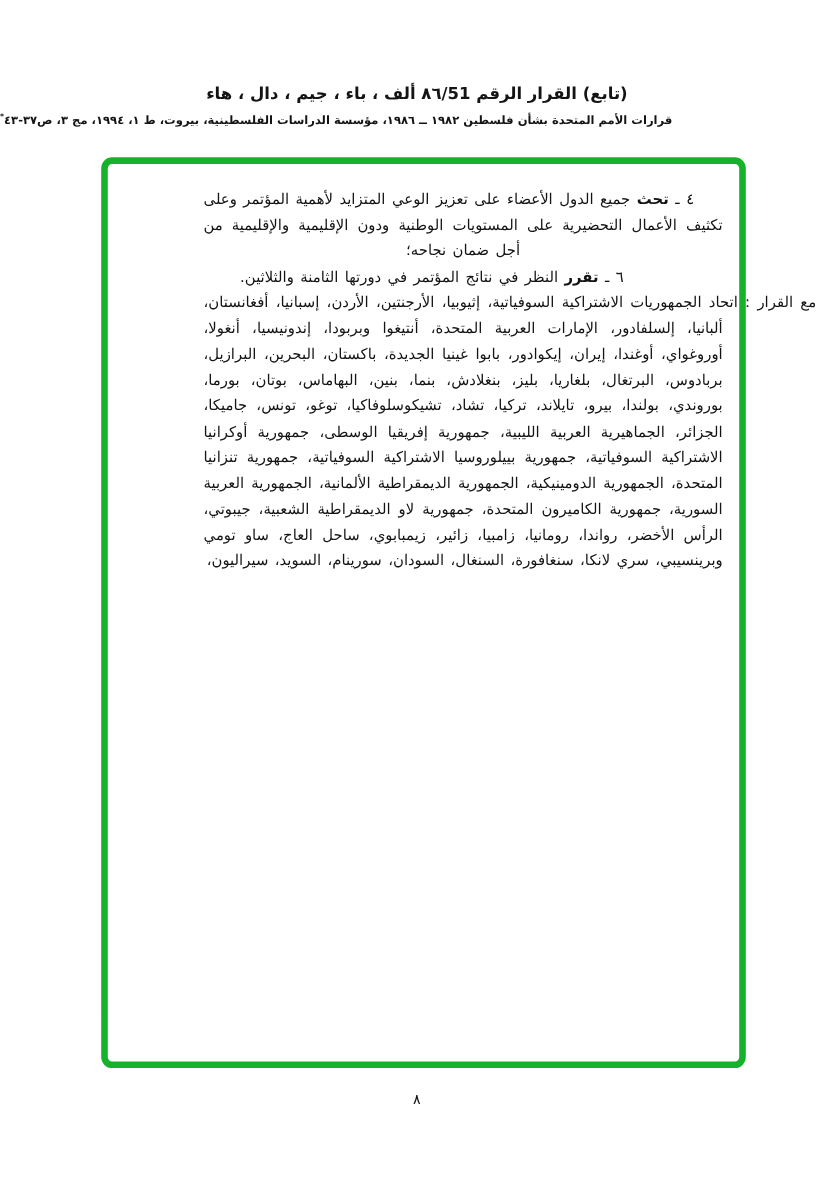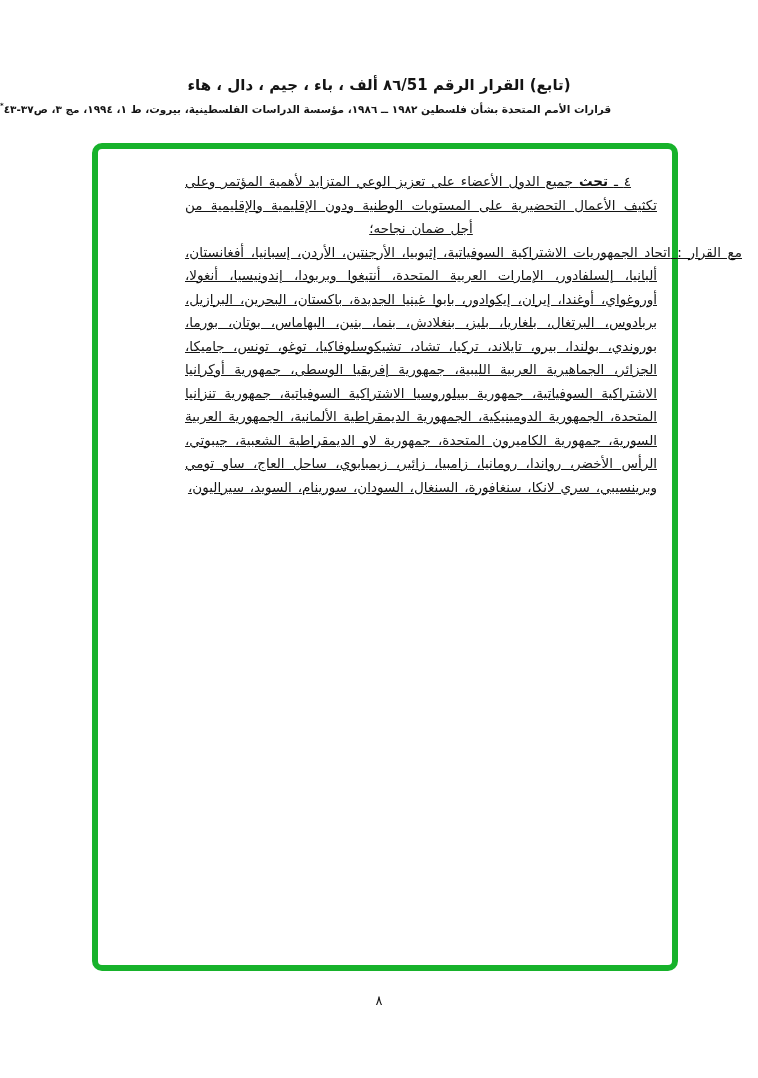--- a/index.html
+++ b/index.html
@@ -18,21 +18,21 @@
     font-size:10.5px;font-weight:bold;
   }
   .source-line sup{font-size:7px;}
   .frame{
     position:absolute;left:92px;top:143px;width:574px;height:816px;
     border:6px solid #17b22b;border-radius:10px;background:#ffffff;
   }
   .content{
     position:absolute;left:185px;top:170px;width:472px;
     direction:rtl;text-align:justify;
-    font-size:13.5px;line-height:23.5px;word-spacing:1.5px;text-decoration:underline;
+    font-size:13.5px;line-height:23.5px;word-spacing:1.5px;
   }
   .content p{margin:0;}
   .op-para{text-indent:26px;text-align:justify;text-align-last:center;}
   .op-para b{font-weight:bold;}
   .op-para.short{
     margin-left:15px;margin-right:90px;text-indent:0;
     text-align:right;text-align-last:right;
   }
   .adoption-note{
     width:240px;margin-right:auto;margin-left:13px;
@@ -53,19 +53,20 @@
 
 <div class="source-line"><span>قرارات الأمم المتحدة بشأن فلسطين ١٩٨٢ ــ ١٩٨٦، مؤسسة الدراسات الفلسطينية، بيروت، ط ١، ١٩٩٤، مج ٣، ص٣٧-٤٣</span><sup>*</sup></div>
 
 <div class="frame"></div>
 
 <div class="content">
 
   <p class="op-para"><span>٤ ـ</span> <b>تحث</b> <span>جميع الدول الأعضاء على تعزيز الوعي المتزايد لأهمية المؤتمر وعلى تكثيف الأعمال التحضيرية على المستويات الوطنية ودون الإقليمية والإقليمية من أجل ضمان نجاحه؛</span></p>
 
 
+  <p class="op-para short"><span>٦ ـ</span> <b>تقرر</b> <span>النظر في نتائج المؤتمر في دورتها الثامنة والثلاثين.</span></p>
 
 
   <p class="countries"><span>مع القرار :</span> <span>اتحاد الجمهوريات الاشتراكية السوفياتية، إثيوبيا، الأرجنتين، الأردن، إسبانيا، أفغانستان، ألبانيا، إلسلفادور، الإمارات العربية المتحدة، أنتيغوا وبربودا، إندونيسيا، أنغولا، أوروغواي، أوغندا، إيران، إيكوادور، بابوا غينيا الجديدة، باكستان، البحرين، البرازيل، بربادوس، البرتغال، بلغاريا، بليز، بنغلادش، بنما، بنين، البهاماس، بوتان، بورما، بوروندي، بولندا، بيرو، تايلاند، تركيا، تشاد، تشيكوسلوفاكيا، توغو، تونس، جاميكا، الجزائر، الجماهيرية العربية الليبية، جمهورية إفريقيا الوسطى، جمهورية أوكرانيا الاشتراكية السوفياتية، جمهورية بييلوروسيا الاشتراكية السوفياتية، جمهورية تنزانيا المتحدة، الجمهورية الدومينيكية، الجمهورية الديمقراطية الألمانية، الجمهورية العربية السورية، جمهورية الكاميرون المتحدة، جمهورية لاو الديمقراطية الشعبية، جيبوتي، الرأس الأخضر، رواندا، رومانيا، زامبيا، زائير، زيمبابوي، ساحل العاج، ساو تومي وبرينسيبي، سري لانكا، سنغافورة، السنغال، السودان، سورينام، السويد، سيراليون،</span></p>
 
 </div>
 
 <div class="page-number">٨</div>
 
 </body></html>

